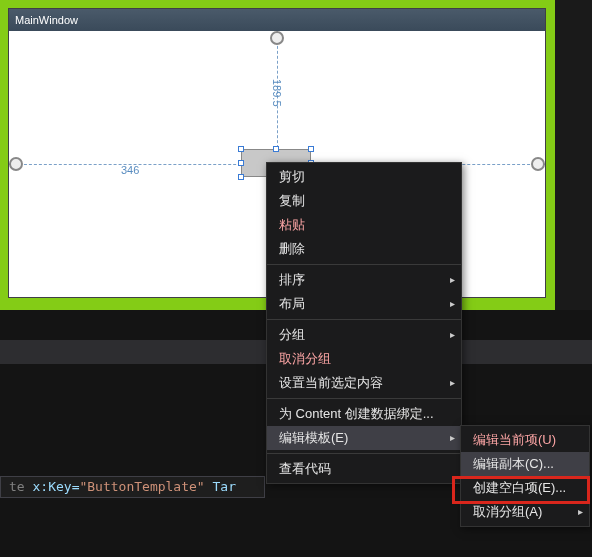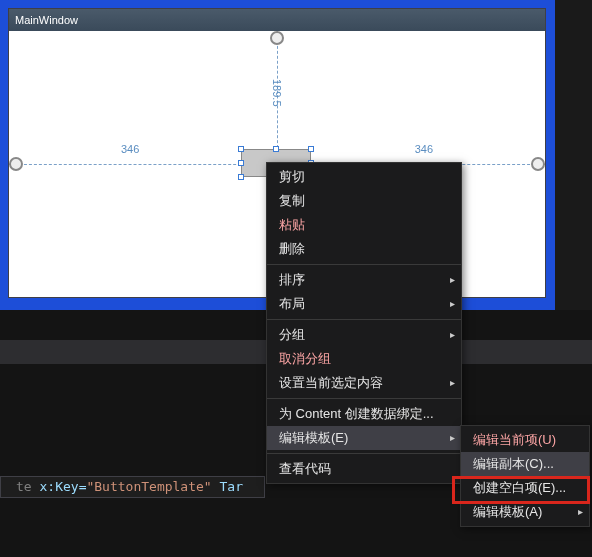--- a/index.html
+++ b/index.html
@@ -6,21 +6,21 @@
 body {
   width: 592px; height: 557px;
   background: #1a1a1a;
   font-family: "Microsoft YaHei", "Segoe UI", sans-serif;
   font-size: 13px; color: #ccc;
   overflow: hidden; position: relative;
 }
 .designer {
   position: absolute; left: 0; top: 0;
   width: 555px; height: 310px;
-  background: #1d4ed8;
+  background: #84cc16;
 }
 .canvas {
   position: absolute; left: 8px; top: 8px;
   width: 538px; height: 290px;
   background: #fff;
   border: 1px solid #3f3f46;
 }
 .titlebar {
   height: 22px;
   background: linear-gradient(#4a5a6a, #3a4a5a);
@@ -38,21 +38,21 @@
   left: 50%; top: 70px;
   transform: translateX(6px) rotate(90deg);
   transform-origin: left top;
 }
 .margin-line-h {
   position: absolute; left: 0; right: 0;
   border-top: 1px dashed #7aa0c8;
   height: 0; top: 155px;
 }
 .margin-label-l, .margin-label-r {
-  position: absolute; color: #5a8dc0; font-size: 11px; top: 134px;
+  position: absolute; color: #5a8dc0; font-size: 11px; top: 155px;
 }
 .margin-label-l { left: 112px; }
 .margin-label-r { right: 112px; }
 .selected-element {
   position: absolute;
   left: 232px; top: 140px;
   width: 70px; height: 28px;
   background: #c8c8c8;
   border: 1px solid #888;
 }
@@ -85,21 +85,21 @@
   background: #2d2d30;
 }
 .xaml-line {
   position: absolute; left: 0; top: 476px;
   width: 265px; height: 22px;
   background: #1e1e1e;
   color: #9cdcfe; font-family: Consolas, monospace; font-size: 13px;
   padding: 2px 8px; white-space: nowrap; overflow: hidden;
   border: 1px solid #3f3f46;
 }
-.xaml-line .prefix { color: #808080; margin-left: 7px; }
+.xaml-line .prefix { color: #808080; }
 .xaml-line .attr { color: #9cdcfe; }
 .xaml-line .str { color: #ce9178; }
 .context-menu, .submenu {
   position: absolute;
   background: #1b1b1c;
   border: 1px solid #333;
   box-shadow: 2px 2px 8px rgba(0,0,0,.5);
   padding: 2px 0;
 }
 .context-menu { left: 266px; top: 162px; width: 196px; }
@@ -178,16 +178,16 @@
   <div class="menu-item has-sub highlight">编辑模板(E)</div>
   <div class="menu-sep"></div>
   <div class="menu-item">查看代码</div>
 
 </div>
 
 <div class="submenu">
   <div class="menu-item disabled">编辑当前项(U)</div>
   <div class="menu-item highlight">编辑副本(C)...</div>
   <div class="menu-item">创建空白项(E)...</div>
-  <div class="menu-item has-sub">编辑模板(A)</div>
+  <div class="menu-item has-sub">取消分组(A)</div>
 </div>
 
 <div class="red-box"></div>
 
 </body></html>

